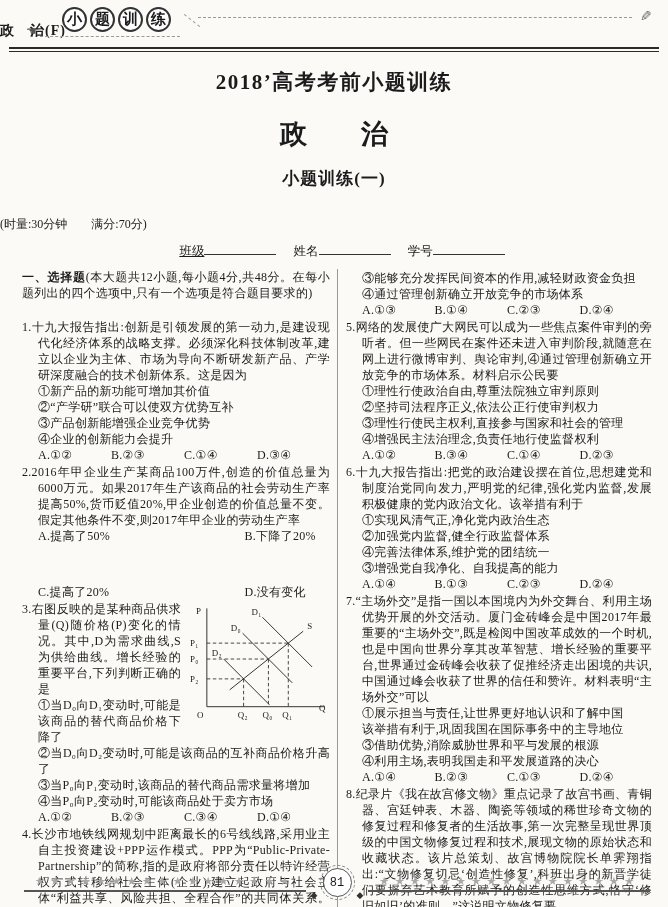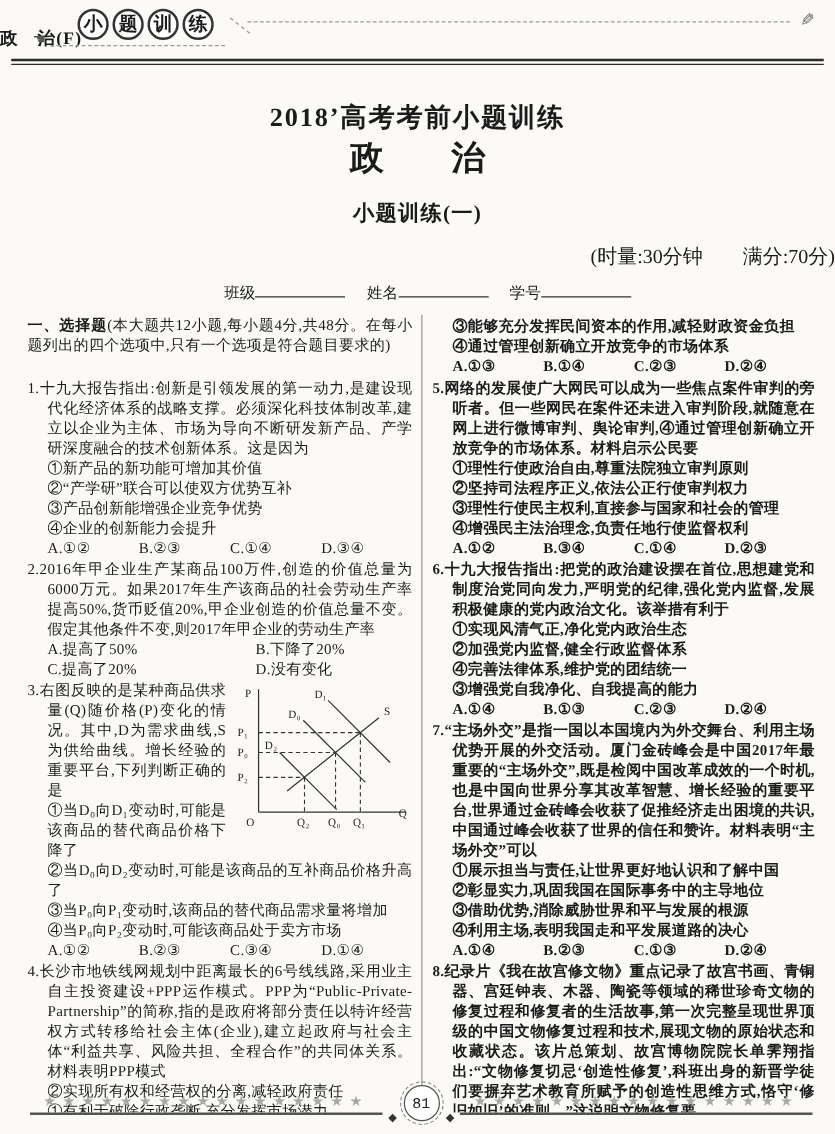--- a/index.html
+++ b/index.html
@@ -21,41 +21,41 @@
     font-weight: bold; font-size: 15px; background: #fff;
   }
   .badge-dash { position: absolute; left: 40px; top: 36px; width: 140px; border-top: 1px dashed #999; }
   .slant { position: absolute; left: 182px; top: 20px; width: 20px; border-top: 1px dashed #999; transform: rotate(38deg); }
   .dashline { position: absolute; left: 198px; right: 36px; top: 17px; border-top: 1px dashed #999; }
   .pen-icon { position: absolute; right: 16px; top: 8px; font-size: 14px; color: #666; transform: scaleX(-1); }
   .course { text-align: left; font-size: 14px; font-weight: bold; padding-top: 22px; letter-spacing: 1px; }
   .rule { margin: 3px 9px 0 9px; height: 5px; border-top: 2.5px solid #2a2a2a; border-bottom: 1px solid #2a2a2a; }
 
   
-  .t1 { text-align: center; font-size: 21px; font-weight: bold; margin-top: 28px; letter-spacing: 1.5px; }
-  .t2 { text-align: center; font-size: 27px; font-weight: bold; margin-top: 0; font-family: Liberation Mono, monospace; }
+  .t1 { text-align: center; font-size: 21px; font-weight: bold; margin-top: 16px; letter-spacing: 1.5px; }
+  .t2 { text-align: center; font-size: 27px; font-weight: bold; margin-top: 20px; font-family: Liberation Mono, monospace; }
   .t3 { text-align: center; font-size: 17px; font-weight: bold; margin-top: 15px; letter-spacing: 1px; }
-  .meta { text-align: right; font-size: 16px; margin-top: 13px; }
+  .meta { text-align: left; font-size: 12px; margin-top: 26px; }
   .fields { text-align: center; font-size: 12.5px; margin-top: 9px; }
   .fields .fl { margin-left: 14px; }
-  .fields .fl:first-child { margin-left: 16px; }
+  .fields .fl:first-child { margin-left: 16px; text-decoration: underline; }
   .blank { display: inline-block; width: 72px; border-bottom: 1px solid #333; height: 13px; }
 
   
   .cols { display: flex; margin: 9px 16px 0 22px; height: 638px; overflow: hidden; }
   .col { width: 50%; font-size: 12px; line-height: 16px; text-align: justify; letter-spacing: 0.3px; }
   .col.left  { padding-right: 7px; }
-  .col.right { border-left: 1px solid #999; padding-left: 8px; font-weight: bold; }
+  .col.right { border-left: 1px solid #999; padding-left: 8px; }
   .intro { margin-bottom: 18px; }
   .intro b { letter-spacing: 0.5px; }
   .q { padding-left: 16px; margin-top: 1px; }
   .stem { text-indent: -16px; }
   .opts { display: flex; }
   .opts span { flex: 1; white-space: nowrap; }
-  .opts2 { display: grid; grid-template-columns: 57% 43%; }
+  .opts2 { display: grid; grid-template-columns: 57% 43%; gap: 40px; }
 
   
   .graph { float: right; width: 144px; height: 124px; margin: 0 0 2px 5px; }
   .graph line, .graph path { stroke: #333; stroke-width: 1; fill: none; }
   .graph .dash { stroke-dasharray: 3.5,2.5; stroke-width: 0.9; }
   .graph text { font-size: 9px; fill: #222; font-family: "Liberation Serif","DejaVu Serif",serif; }
 
   
   .footer { position: absolute; left: 0; right: 0; bottom: 10px; display: flex; align-items: center; padding: 0 18px 0 24px; gap: 5px; }
   .starline { flex: 1; color: #a8a8a8; font-size: 11.5px; letter-spacing: 5px; white-space: nowrap; overflow: hidden; border-bottom: 2px solid #555; padding-bottom: 1px; text-align: center; height: 18px; }
@@ -214,21 +214,21 @@
           <span>A.①④</span>
           <span>B.①③</span>
           <span>C.②③</span>
           <span>D.②④</span>
         </div>
       </div>
 
       <div class="q">
         <div class="stem"><span>7.</span><span>“主场外交”是指一国以本国境内为外交舞台、利用主场优势开展的外交活动。厦门金砖峰会是中国2017年最重要的“主场外交”,既是检阅中国改革成效的一个时机,也是中国向世界分享其改革智慧、增长经验的重要平台,世界通过金砖峰会收获了促推经济走出困境的共识,中国通过峰会收获了世界的信任和赞许。材料表明“主场外交”可以</span></div>
         <div>①展示担当与责任,让世界更好地认识和了解中国</div>
-        <div>②彰显实力,巩固我国在国际事务中的主导地位</div>
+        <div>该举措有利于,巩固我国在国际事务中的主导地位</div>
         <div>③借助优势,消除威胁世界和平与发展的根源</div>
         <div>④利用主场,表明我国走和平发展道路的决心</div>
         <div class="opts">
           <span>A.①④</span>
           <span>B.②③</span>
           <span>C.①③</span>
           <span>D.②④</span>
         </div>
       </div>
 

